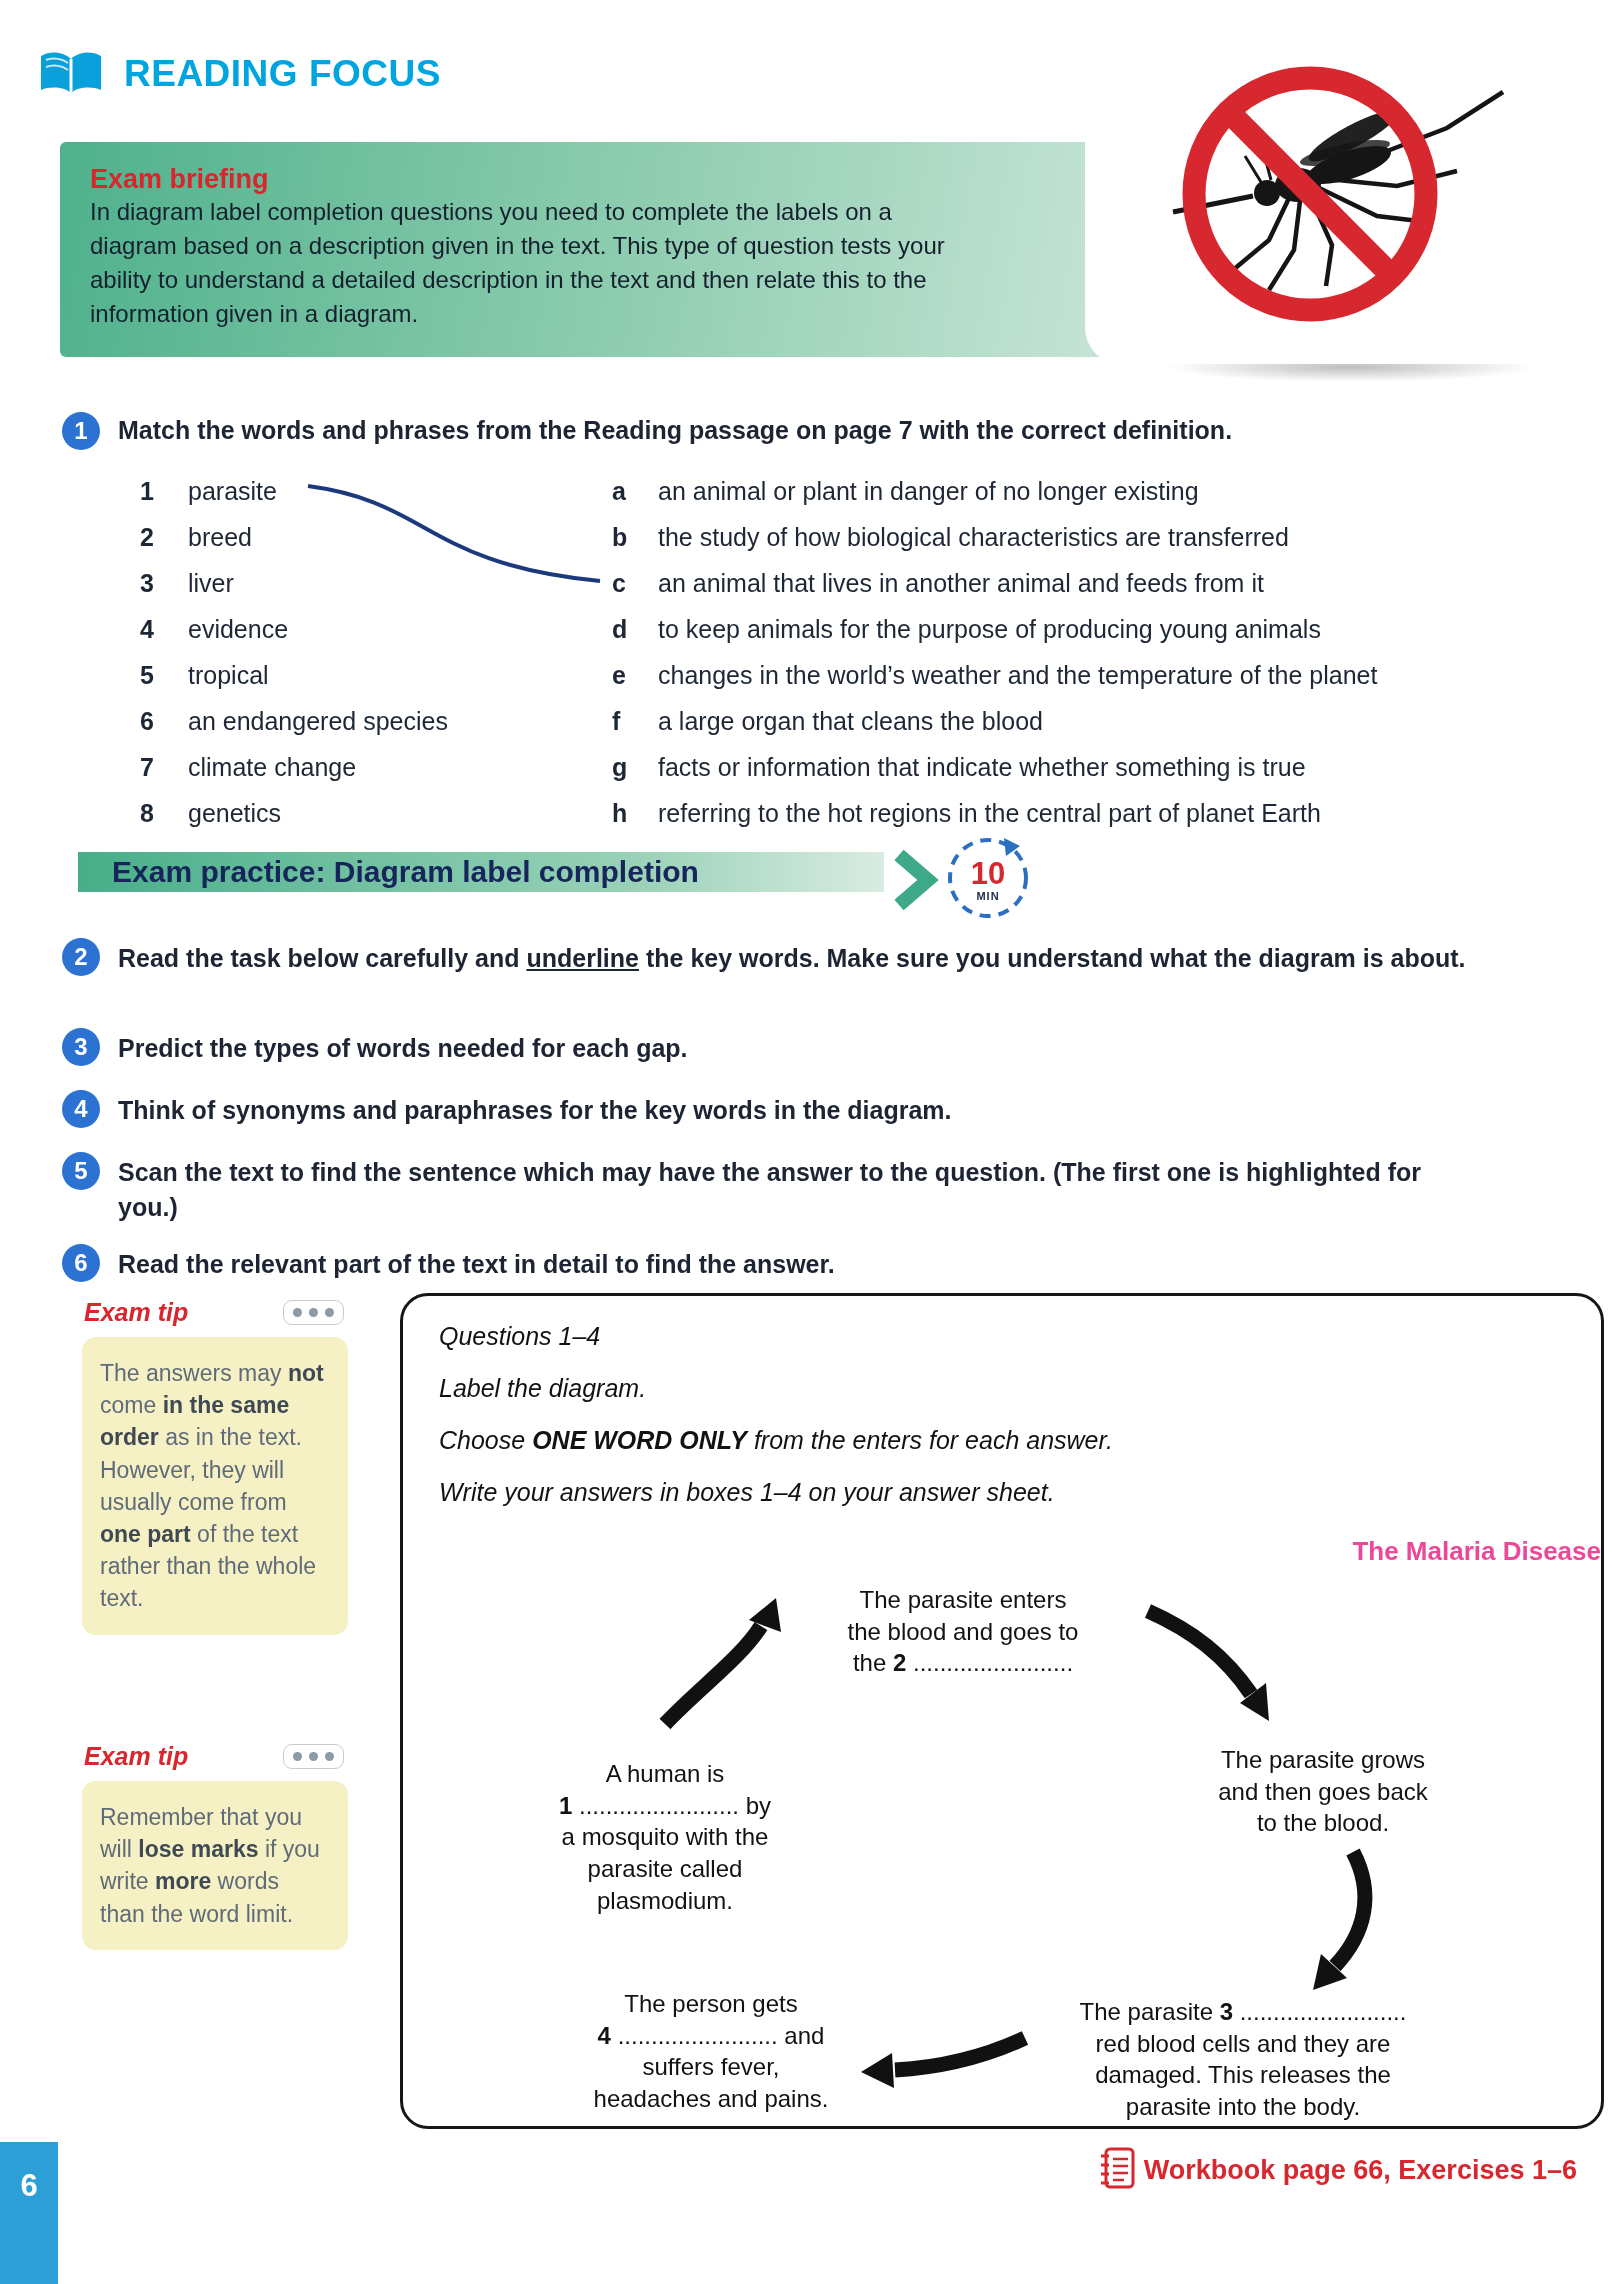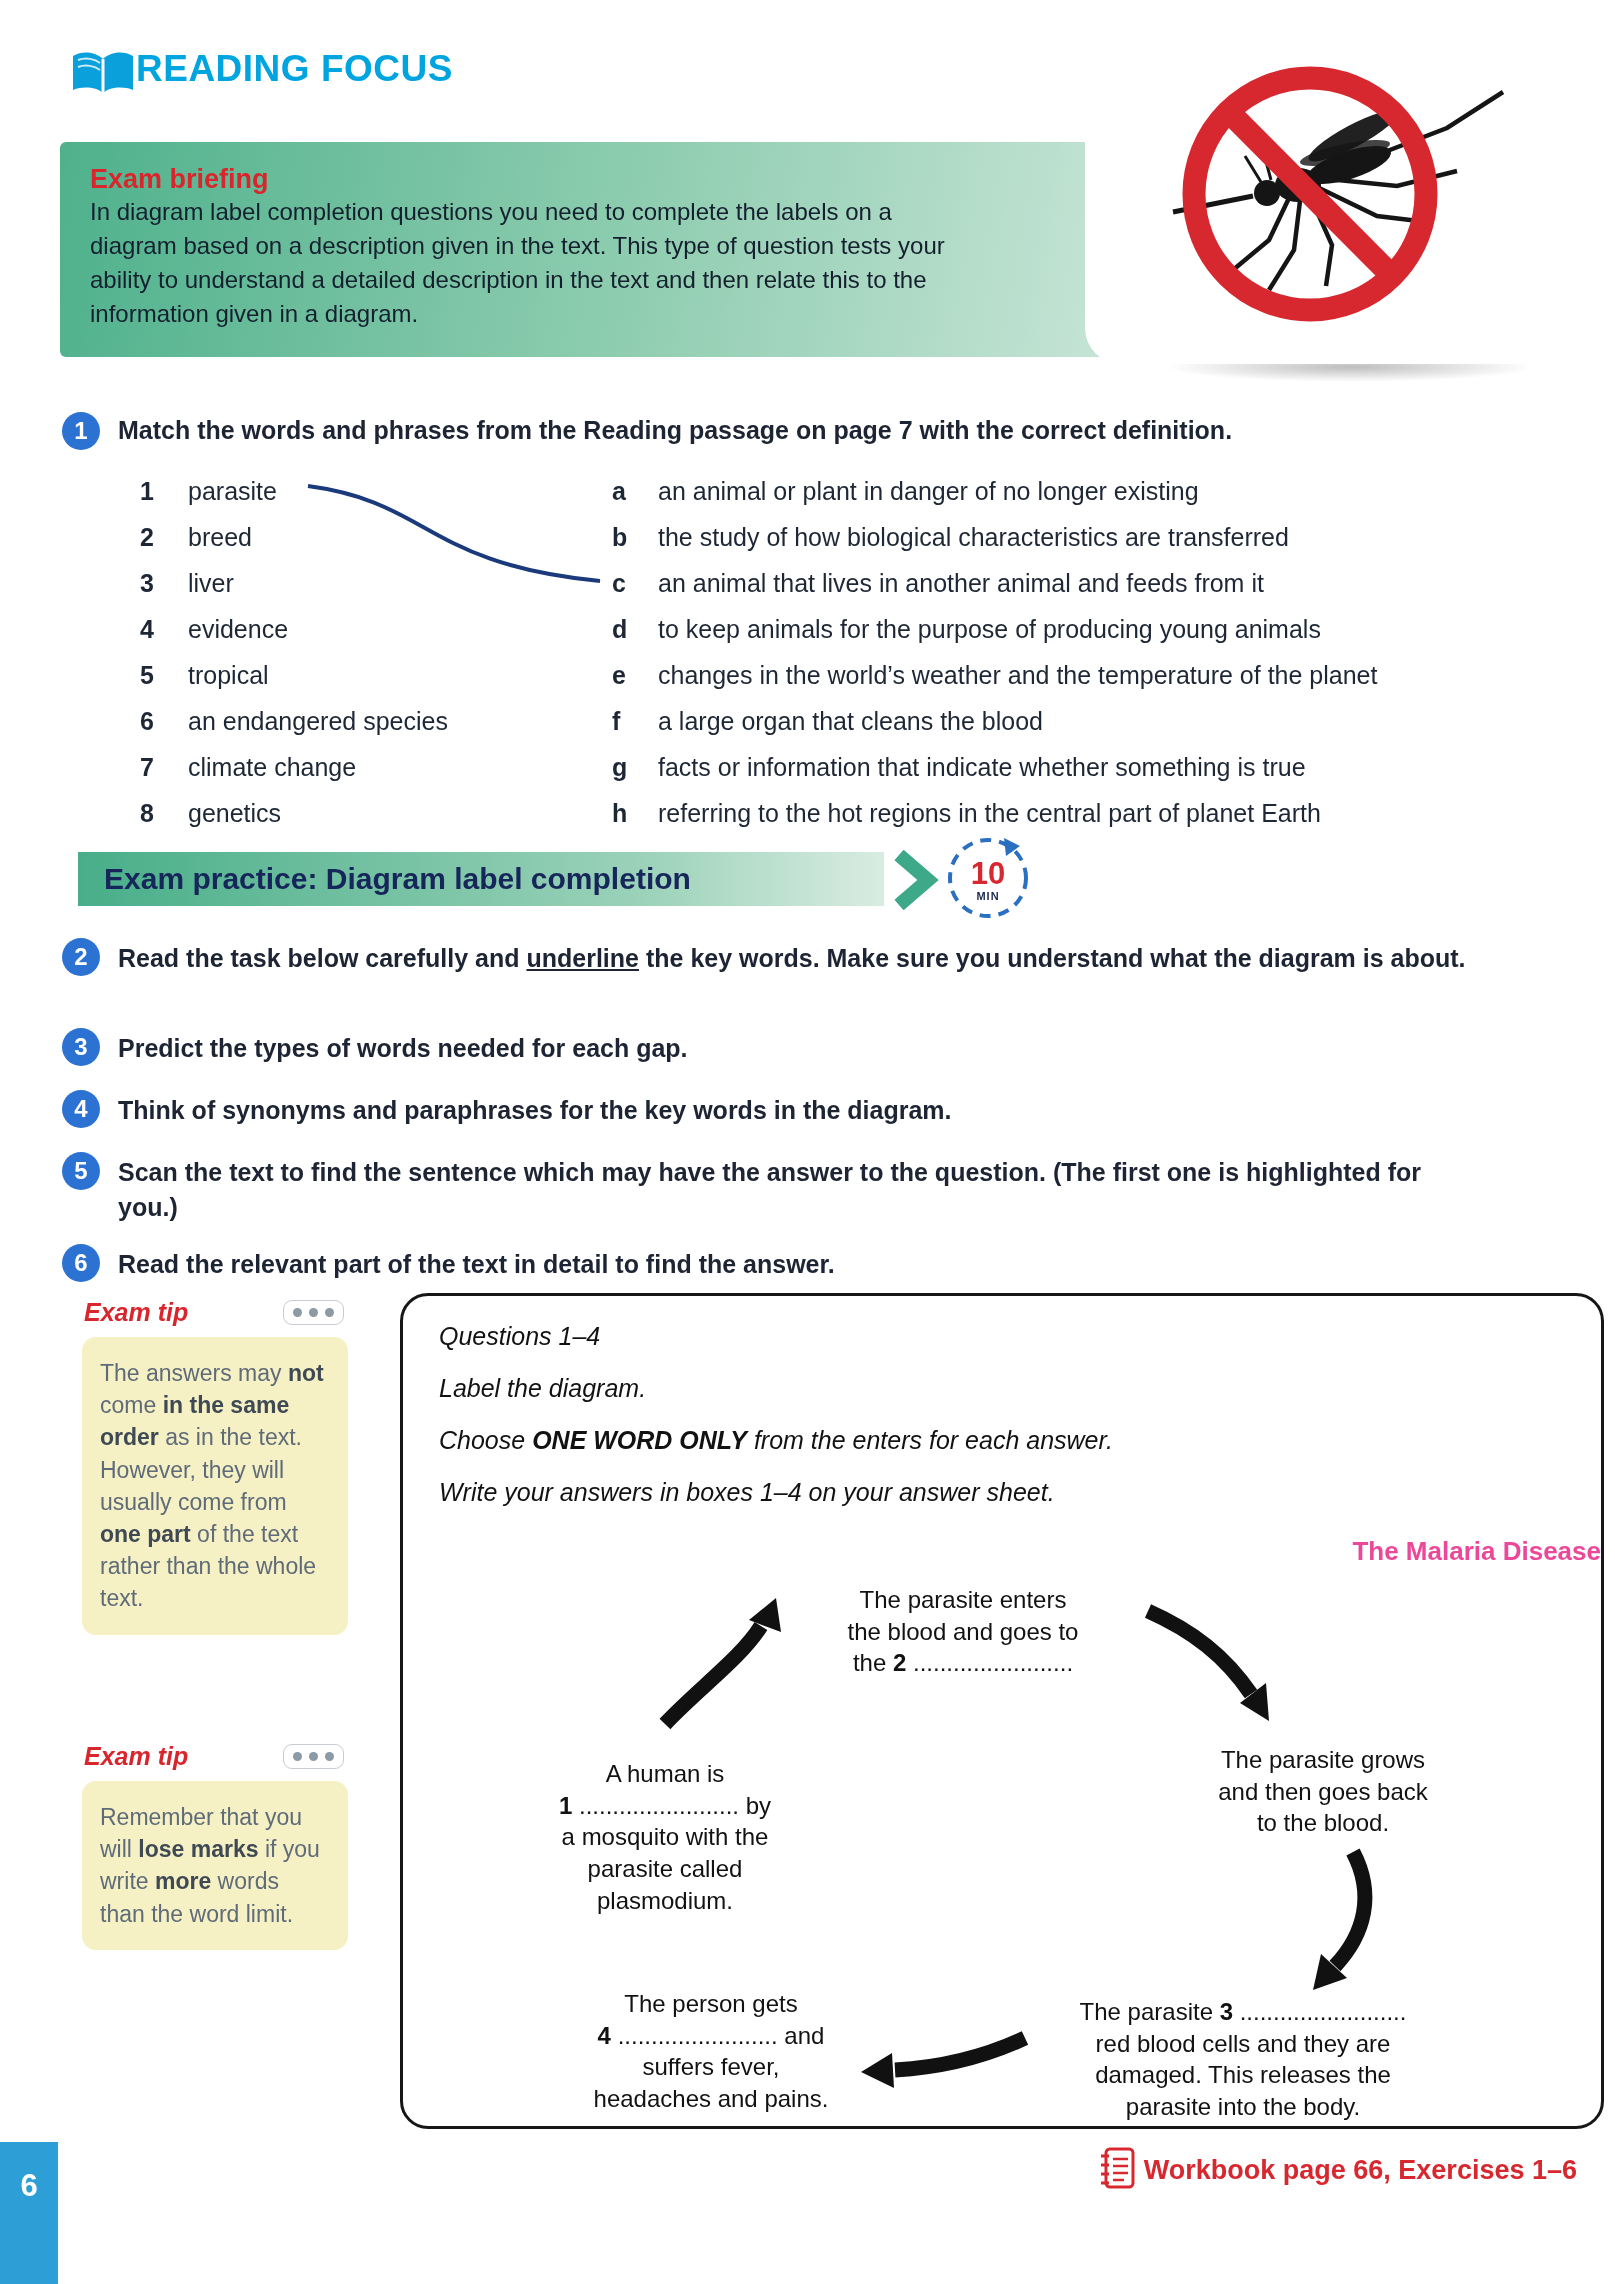--- a/index.html
+++ b/index.html
@@ -3,21 +3,21 @@
 <meta charset="utf-8">
 <style>
   *{margin:0;padding:0;box-sizing:border-box}
   html,body{background:#ffffff}
   .page{position:relative;width:1615px;height:2284px;background:#fff;
         font-family:"Liberation Sans",sans-serif;color:#1e2735;overflow:hidden}
   .b{font-weight:700}
   .u{text-decoration:underline}
 
   
-  .header{position:absolute;left:70px;top:48px;display:flex;align-items:flex-start;gap:0}
+  .header{position:absolute;left:38px;top:48px;display:flex;align-items:center;gap:20px}
   .header .title{font-size:37px;font-weight:800;color:#00a5e0;letter-spacing:.5px}
 
   
   .briefing{position:absolute;left:60px;top:142px;width:1050px;min-height:212px;
             padding:22px 30px 26px;border-radius:6px;
             background:linear-gradient(100deg,#4fb18c 0%,#8fcdb0 55%,#c6e4d6 100%)}
   .briefing .bf-title{color:#d8262c;font-size:27px;font-weight:700;margin-bottom:0}
   .briefing p{font-size:24px;line-height:1.42;color:#15202f;max-width:860px}
 
   
@@ -36,21 +36,21 @@
 
   
   .terms{position:absolute;left:140px;top:468px;font-size:25px}
   .defs{position:absolute;left:612px;top:468px;font-size:25px}
   .mrow{height:46px;display:flex;align-items:center}
   .terms .n{width:48px;font-weight:700}
   .defs .l{width:46px;font-weight:700}
   .match-line{position:absolute;left:0;top:462px;pointer-events:none}
 
   
-  .banner{position:absolute;left:78px;top:852px;height:54px;width:806px;padding-left:26px;
+  .banner{position:absolute;left:78px;top:852px;height:40px;width:806px;padding-left:34px;
           display:flex;align-items:center;font-size:30px;font-weight:700;color:#17265a;
           background:linear-gradient(to right,#48ae89 0%,#9bd2b9 70%,#d9ece2 100%)}
   .banner-chev{position:absolute;left:892px;top:850px}
   .timer{position:absolute;left:944px;top:834px;width:88px;height:88px}
   .timer .t-num{position:absolute;left:0;top:22px;width:88px;text-align:center;
                 color:#d7282f;font-size:31px;font-weight:800}
   .timer .t-min{position:absolute;left:0;top:56px;width:88px;text-align:center;
                 color:#1d2b50;font-size:11px;font-weight:700;letter-spacing:1px}
 
   

